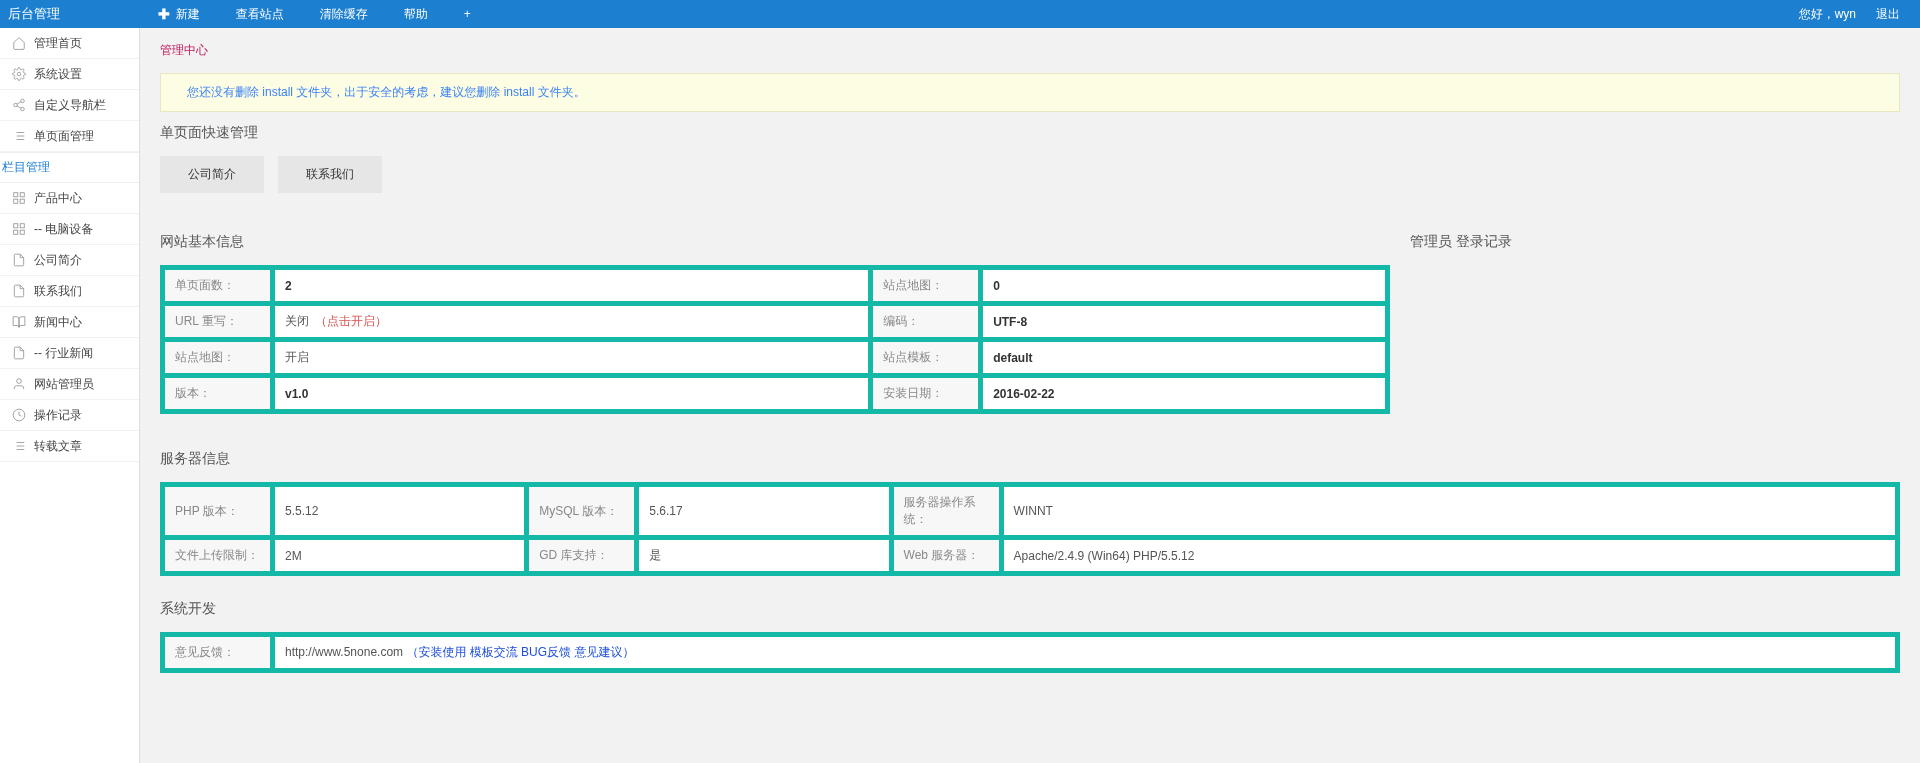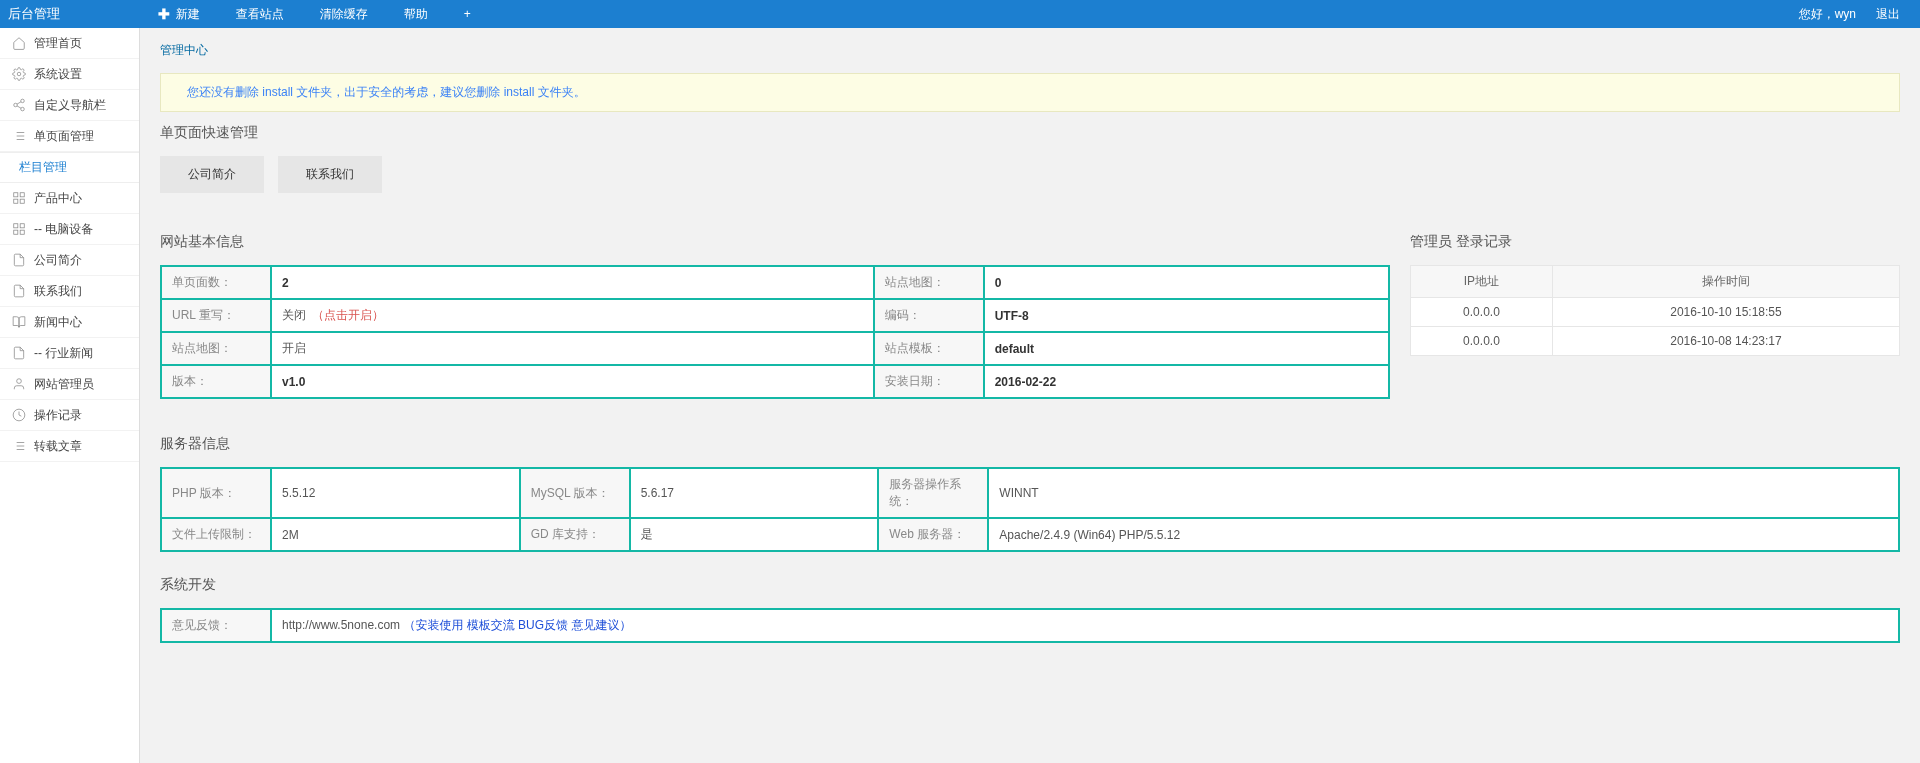--- a/index.html
+++ b/index.html
@@ -9,37 +9,37 @@
 .logo { width: 140px; padding-left: 8px; font-size: 13px; }
 .topnav { display: flex; flex: 1; }
 .topnav-item { padding: 0 18px; height: 28px; display: flex; align-items: center; cursor: pointer; }
 .topnav-item .plus { font-weight: bold; margin-right: 6px; font-size: 14px; }
 .topright { display: flex; align-items: center; padding-right: 20px; gap: 20px; }
 .topright span { cursor: pointer; }
 
 .container { display: flex; min-height: calc(100vh - 28px); }
 .sidebar { width: 140px; background: #fff; border-right: 1px solid #ddd; }
 .side-item { height: 31px; display: flex; align-items: center; padding-left: 12px; gap: 8px; cursor: pointer; color: #444; border-bottom: 1px solid #f2f2f2; }
-.side-group { height: 31px; display: flex; align-items: center; padding-left: 19px; color: #1c7fd0; font-weight: 500; border-top: 1px solid #eee; border-bottom: 1px solid #eee; }
+.side-group { height: 31px; display: flex; align-items: center; padding-left: 2px; color: #1c7fd0; font-weight: 500; border-top: 1px solid #eee; border-bottom: 1px solid #eee; }
 .side-icon { width: 14px; height: 14px; display: inline-flex; align-items: center; justify-content: center; color: #888; }
 .side-icon svg { width: 14px; height: 14px; stroke: #888; fill: none; stroke-width: 1.3; }
 
 .main { flex: 1; padding: 14px 20px; }
-.breadcrumb { color: #0369a1; font-size: 12px; margin-bottom: 14px; }
+.breadcrumb { color: #be185d; font-size: 12px; margin-bottom: 14px; }
 .alert { background: #fdfde4; border: 1px solid #e8e8c0; padding: 10px 26px; color: #3b82f6; }
 .section-title { font-size: 14px; color: #555; margin: 12px 0 14px; }
 .btn-row { display: flex; gap: 14px; margin-bottom: 28px; }
 .btn-tab { background: #e6e6e6; border: none; padding: 10px 28px; font-size: 12px; color: #333; cursor: pointer; }
 
 .two-col { display: flex; gap: 20px; align-items: flex-start; }
 .left-col { flex: 1; min-width: 0; }
 .right-col { width: 490px; }
 
 table.info { width: 100%; border-collapse: collapse; background: #fff; margin-bottom: 24px; }
-table.info td, table.info th { border: 2px solid #14b8a6; padding: 7px 10px; font-size: 12px; color: #555; text-align: left; font-weight: normal; }
+table.info td, table.info th { border: 5px solid #14b8a6; padding: 7px 10px; font-size: 12px; color: #555; text-align: left; font-weight: normal; }
 table.info td.label { background: #f7f7f7; color: #888; width: 110px; }
 table.info strong { font-weight: bold; color: #333; }
 .red-link { color: #d9534f; margin-left: 6px; cursor: pointer; }
 
 table.log { width: 100%; border-collapse: collapse; background: #fff; }
 table.log th { background: #f7f7f7; border: 1px solid #e6e6e6; padding: 7px; font-size: 12px; color: #666; font-weight: normal; text-align: center; }
 table.log td { border: 1px solid #e6e6e6; padding: 7px; font-size: 12px; color: #555; text-align: center; }
 
 .muted { color: #1d4ed8; }
 </style>
@@ -235,36 +235,20 @@
             <td><strong>v1.0</strong></td>
             <td class="label">安装日期：</td>
             <td><strong>2016-02-22</strong></td>
           </tr>
         </tbody>
           </table>
       </div>
 
       <div class="right-col">
         <div class="section-title">管理员 登录记录</div>
-        <table class="log">
-          <tbody>
-              <tr>
-            <th>IP地址</th>
-            <th>操作时间</th>
-          </tr>
-          <tr>
-            <td>0.0.0.0</td>
-            <td>2016-10-10 15:18:55</td>
-          </tr>
-          <tr>
-            <td>0.0.0.0</td>
-            <td>2016-10-08 14:23:17</td>
-          </tr>
-        </tbody>
-          </table>
       </div>
     </div>
 
     <div class="section-title">服务器信息</div>
     <table class="info">
       <tbody>
           <tr>
         <td class="label">PHP 版本：</td>
         <td>5.5.12</td>
         <td class="label">MySQL 版本：</td>

